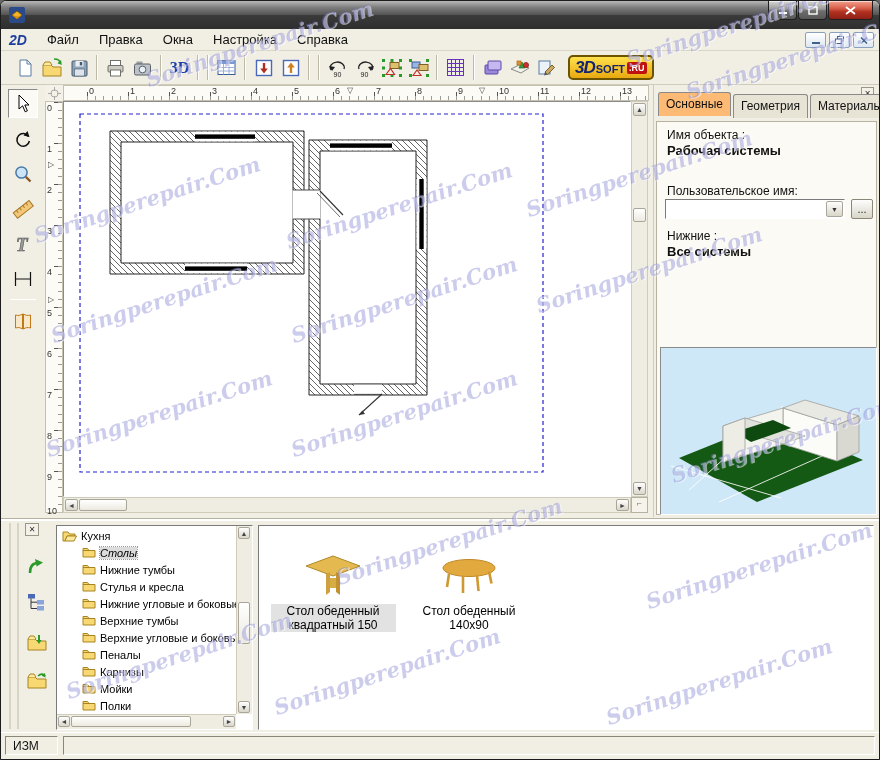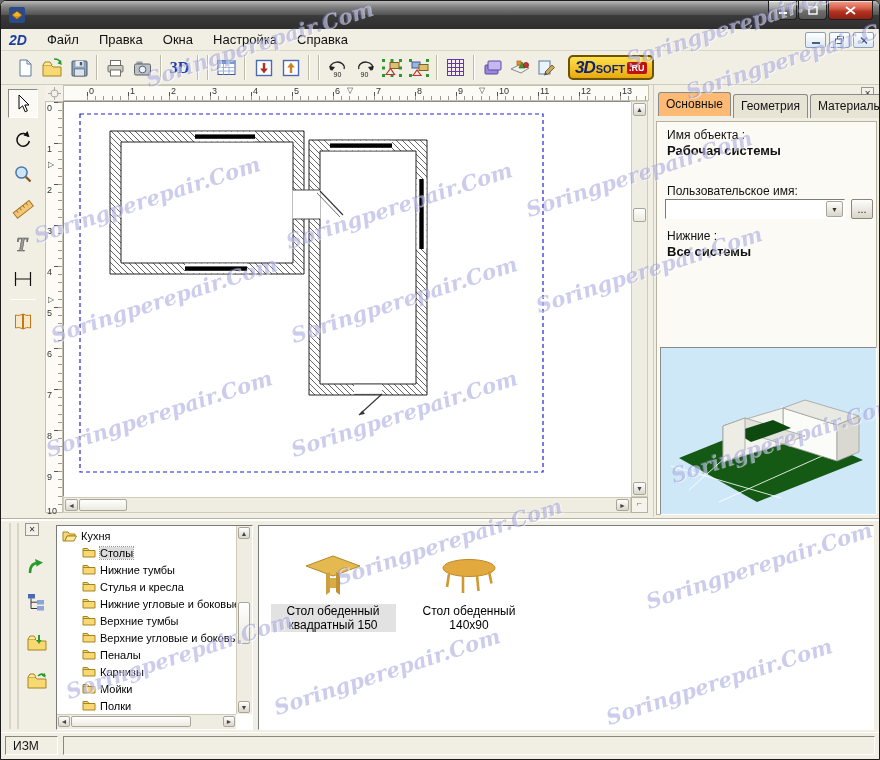--- a/index.html
+++ b/index.html
@@ -126,21 +126,21 @@
     border-left:2px solid #d8d5c6; border-right:2px solid #d8d5c6;}
   .bp-close{ position:absolute; left:24px; top:2px; width:14px; height:13px; border:1px solid #9a9788;
     background:#f4f2e8; font-size:8px; display:flex; align-items:center; justify-content:center; color:#333;}
   .bp-ic{ position:absolute; left:26px; width:20px; height:20px;}
   .tree-panel{ position:absolute; left:55px; top:4px; width:197px; height:205px; background:#fff;
     border:1px solid; border-color:#7a7a7a #fff #fff #7a7a7a; overflow:hidden;}
   .tree-inner{ position:absolute; left:1px; top:1px; right:16px; bottom:15px; overflow:hidden; }
   .tree-row{ height:17px; display:flex; align-items:center; white-space:nowrap; font-size:11px; padding-left:4px;}
   .tree-row.child{ padding-left:24px; }
   .tree-row svg{ flex:0 0 auto; margin-right:4px;}
-  .tree-label.sel{ background:#dcdcdc; outline:1px dotted #999;}
+  .tree-label.sel{ background:#dcdcdc; outline:1px dotted #999;font-style:italic;}
   .tree-sb-v{ position:absolute; right:0; top:0; width:16px; bottom:15px; background:#efede2; border-left:1px solid #cfccbc;}
   .tree-sb-h{ position:absolute; left:0; bottom:0; right:16px; height:15px; background:#efede2; border-top:1px solid #cfccbc;}
   .items-panel{ position:absolute; left:257px; top:4px; width:616px; height:205px; background:#fff;
     border:1px solid; border-color:#7a7a7a #fff #fff #7a7a7a;}
   .cat-item{ position:absolute; top:8px; width:140px; display:flex; flex-direction:column; align-items:center;}
   .cat-icon{ height:66px; display:flex; align-items:flex-end; justify-content:center;}
   .cat-label{ margin-top:4px; font-size:12px; text-align:center; line-height:14px; max-width:125px;}
   .cat-label.sel{ background:#e2e2e2; padding:0 2px;}
   
   .statusbar{ position:absolute; left:0; top:731px; width:880px; height:26px; background:#f1efe4;

